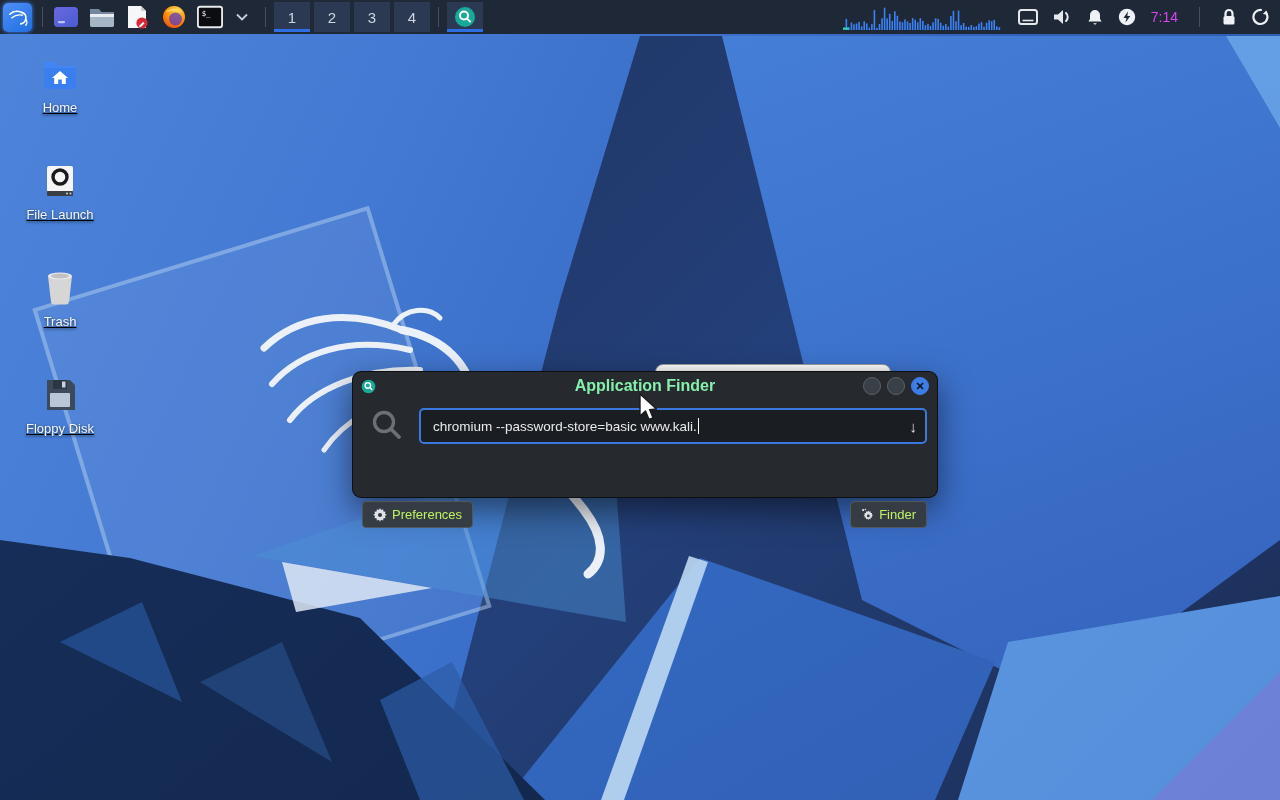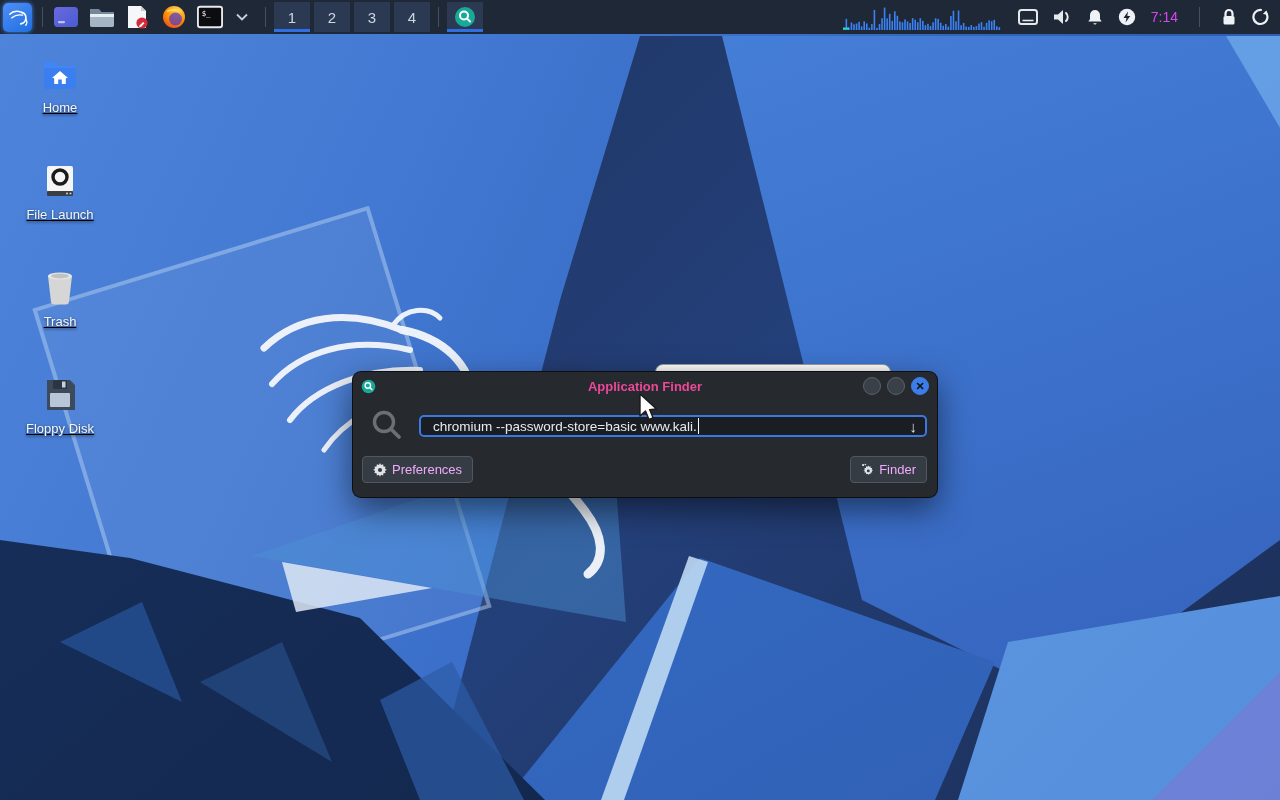--- a/index.html
+++ b/index.html
@@ -66,39 +66,39 @@
   
   .peek { position:absolute; left:655px; top:364px; width:236px; height:18px; z-index:4;
     border-radius:8px 8px 0 0; background:linear-gradient(#ffffff,#d6d7d9);
     border:1px solid #9a9b9d; }
 
   
   .finder { position:absolute; left:352px; top:371px; width:586px; height:127px; z-index:6;
     background:#26292e; border:1px solid rgba(0,0,0,.65); border-radius:9px;
     box-shadow:0 12px 32px rgba(0,0,0,.5); }
   .f-titlebar { height:28px; display:flex; align-items:center; padding:0 8px; position:relative; }
-  .f-title { position:absolute; left:0; right:0; text-align:center; color:#ec4899;
-    font-size:13px; font-weight:bold; }
+  .f-title { position:absolute; left:0; right:0; text-align:center; color:#86efac;
+    font-size:16px; font-weight:bold; }
   .f-btns { margin-left:auto; display:flex; gap:6px; z-index:1; }
   .f-circle { width:18px; height:18px; border-radius:50%; background:#3a4047;
     border:1px solid #5a6169; }
   .f-close { width:18px; height:18px; border-radius:50%; background:#3d7de8;
     border:1px solid #3d7de8; color:#11151b; font-size:11px; font-weight:bold;
     display:flex; align-items:center; justify-content:center; line-height:1; }
   .f-body { display:flex; align-items:center; padding:8px 10px 0 16px; }
-  .f-entry { margin-left:14px; flex:1; height:22px; background:#1a1d22;
+  .f-entry { margin-left:14px; flex:1; height:36px; background:#1a1d22;
     border:2px solid #3b78e0; border-radius:5px; display:flex; align-items:center;
     padding-left:12px; position:relative; }
   .f-query { color:#e8eaed; font-size:13.5px; white-space:pre; }
   .caret { display:inline-block; width:1px; height:16px; background:#ffffff; margin-left:1px; }
   .entry-arrow { position:absolute; right:8px; color:#dfe3e7; font-size:15px; }
   .f-actions { display:flex; align-items:center; padding:12px 10px 0 9px; }
   .f-btn { height:27px; display:flex; align-items:center; gap:5px; padding:0 10px;
     background:#363c43; border:1px solid #51575f; border-radius:4px;
-    color:#f0abfc; font-size:13px; }
+    color:#bef264; font-size:13px;margin-top:45px; }
   .f-btn.launch { margin-left:auto; }
 
   
   .cursor { position:absolute; left:637px; top:393px; z-index:20; }
 </style>
 </head>
 <body>
 
 <div class="desktop">
   <div class="wp wp-darkband"></div>

